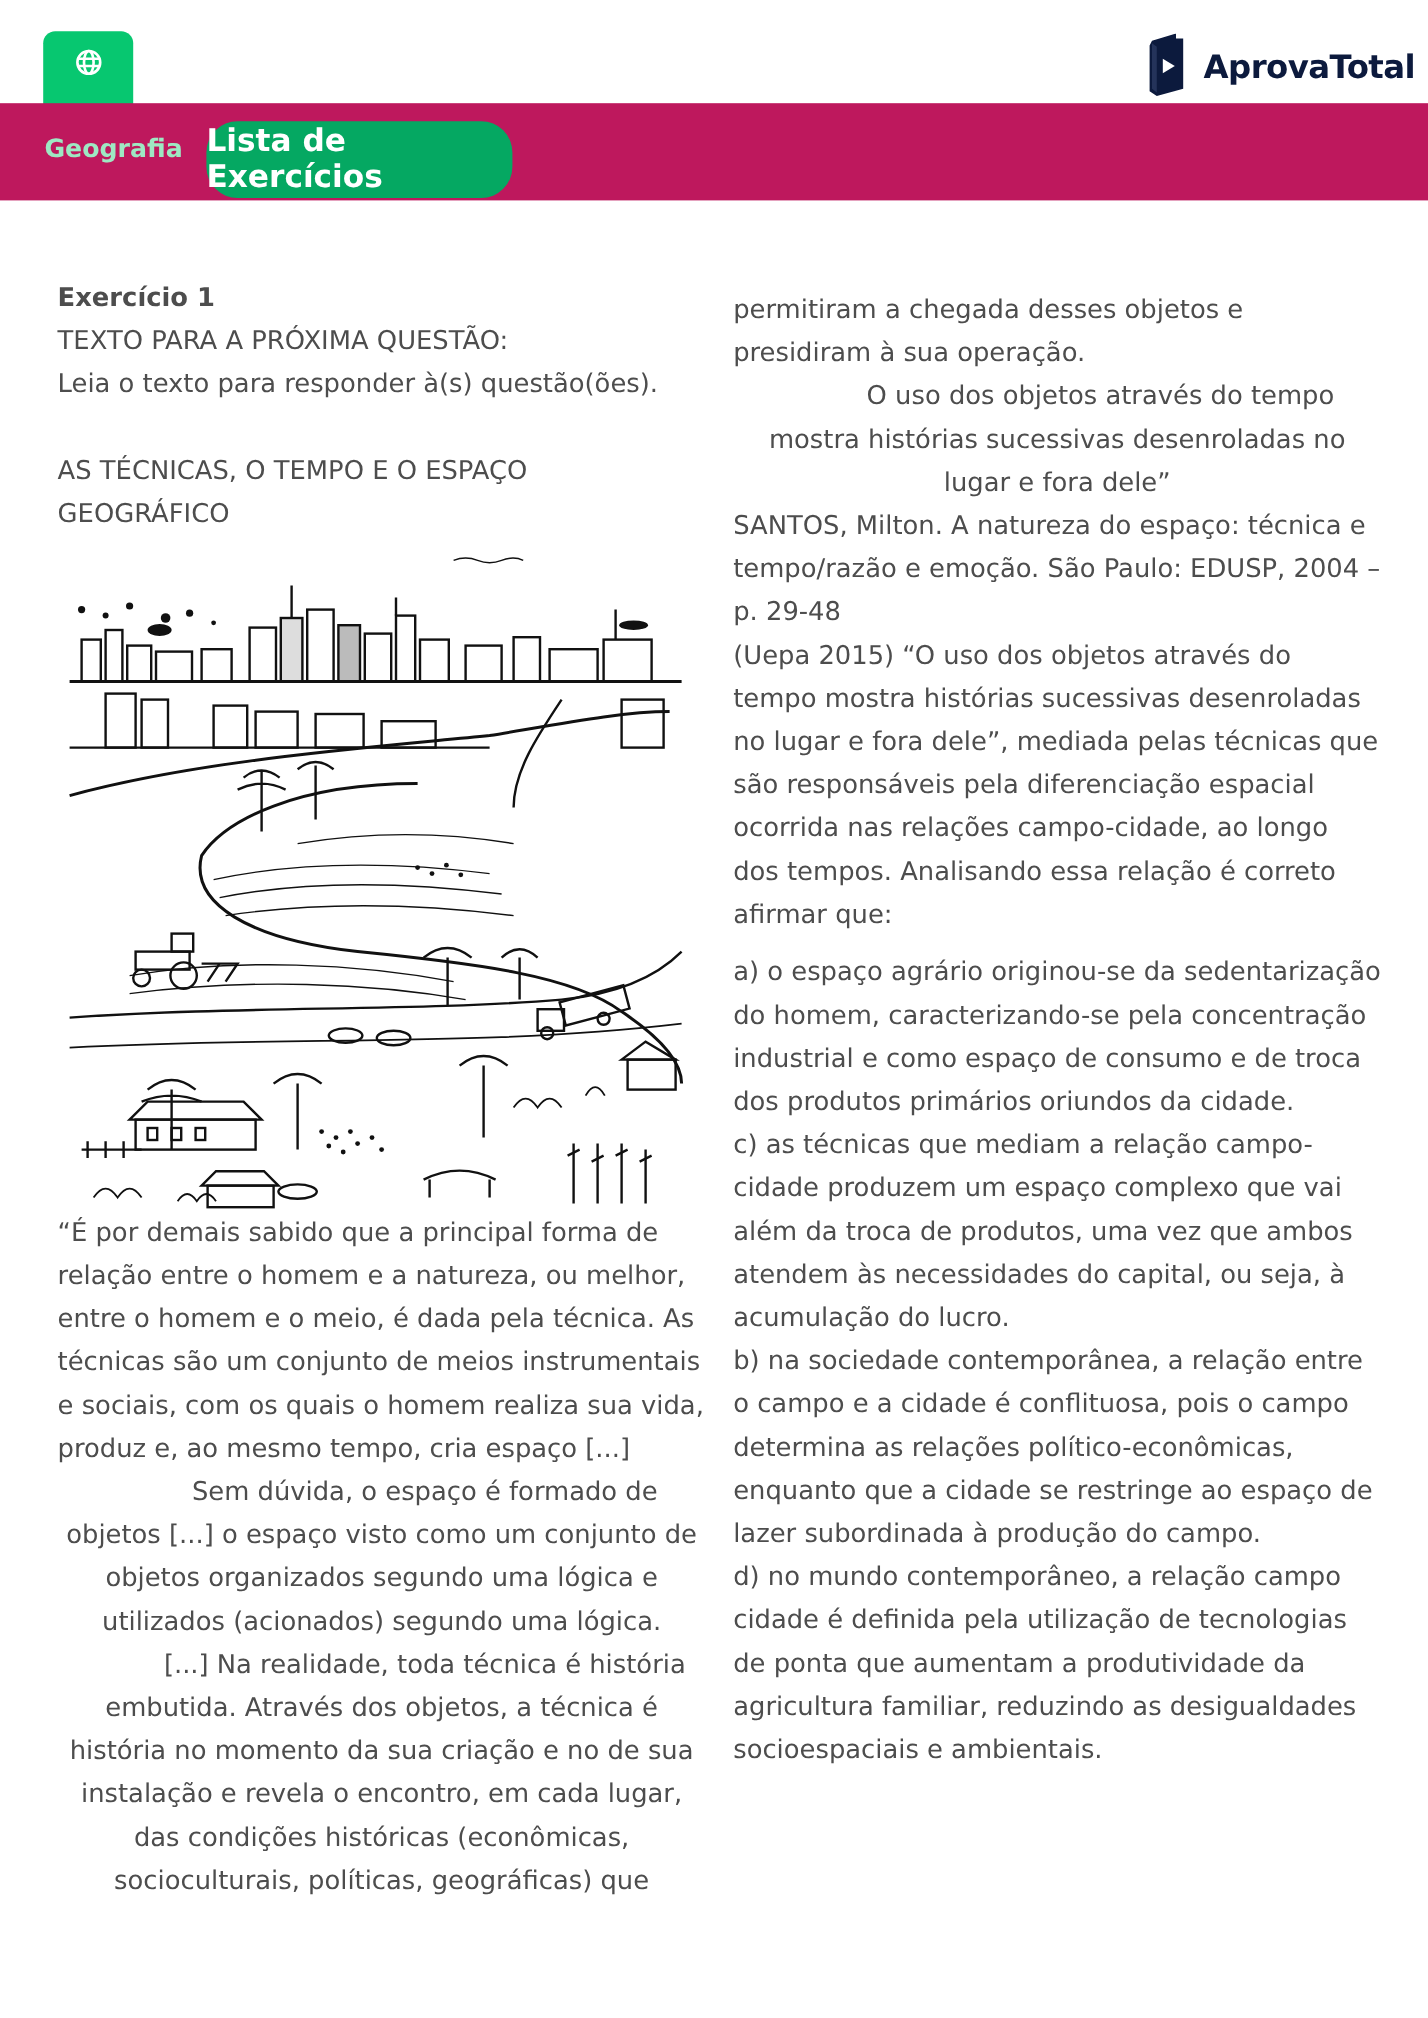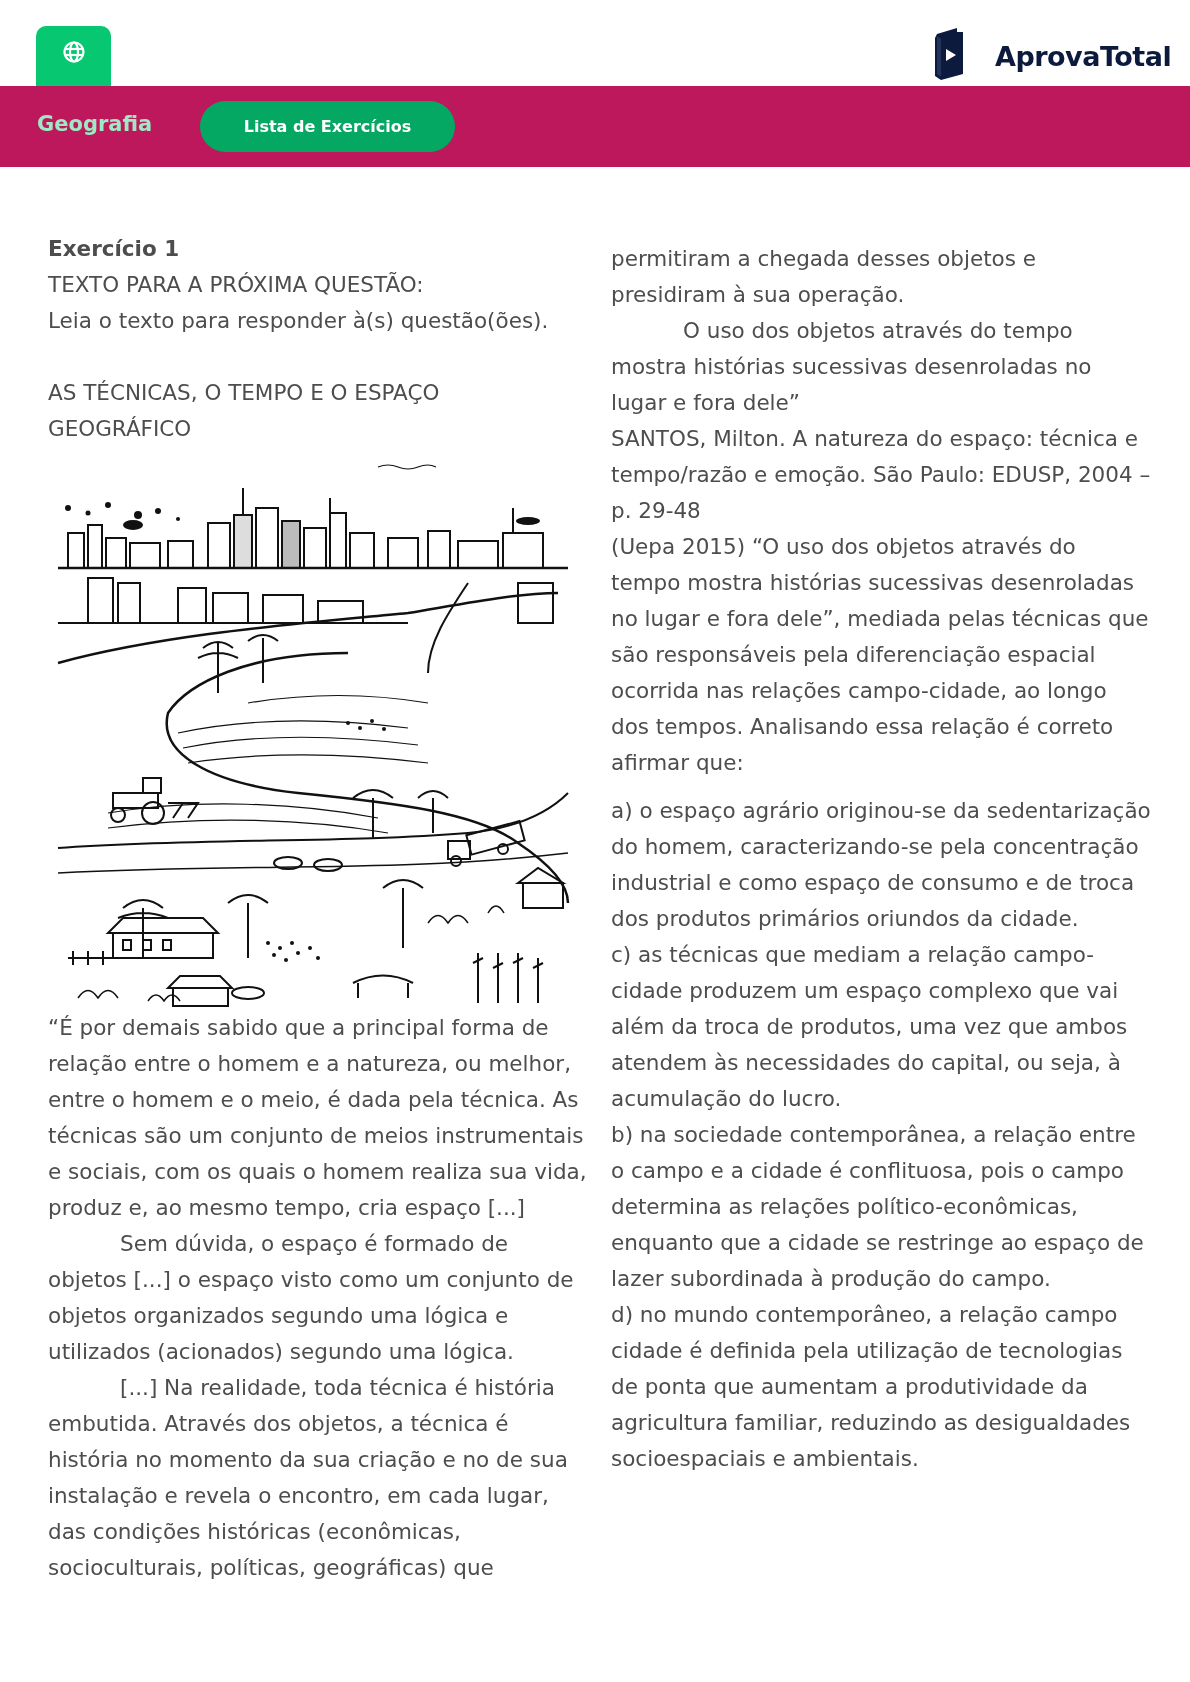--- a/index.html
+++ b/index.html
@@ -7,46 +7,46 @@
   body { font-family: "DejaVu Sans", sans-serif; color: #4a4a4a; position: relative; }
 
   .top-strip { position: absolute; left: 0; top: 0; width: 1190px; height: 86px; background: #ffffff; }
   .subject-tab {
     position: absolute; left: 36px; top: 26px; width: 75px; height: 62px;
     background: #07c770; border-radius: 10px 10px 0 0;
     display: flex; align-items: center; justify-content: center; padding-bottom: 6px;
   }
   .subject-tab svg { width: 24px; height: 24px; }
 
-  .logo { position: absolute; left: 931px; top: 30px; height: 52px; display: flex; align-items: center; gap: 28px; }
+  .logo { position: absolute; left: 954px; top: 30px; height: 52px; display: flex; align-items: center; gap: 13px; }
   .logo svg { width: 36px; height: 52px; }
   .logo-text { font-family: "DejaVu Sans", sans-serif; font-weight: bold; font-size: 27px; color: #0c1a3d; letter-spacing: -0.5px; }
   .logo-text .light { font-weight: bold; }
 
   .green-bar {
     position: absolute; left: 0; top: 86px; width: 1190px; height: 81px;
     background: #be185d;
   }
   .crumb-subject {
     position: absolute; left: 37px; top: 26px; font-size: 21px; font-weight: bold;
     color: #9ee8c3; font-family: "DejaVu Sans", sans-serif;
   }
   .crumb-pill {
-    position: absolute; left: 200px; top: 15px; height: 51px; width: 255px;
+    position: absolute; left: 172px; top: 15px; height: 64px; width: 255px;
     background: #05a862; border-radius: 26px;
     display: flex; align-items: center; justify-content: center;
-    font-size: 16px; font-weight: bold; color: #ffffff;
+    font-size: 26px; font-weight: bold; color: #ffffff;
   }
 
   .col { position: absolute; font-size: 21.5px; line-height: 36px; color: #4d4d4d; }
   .col-left { left: 48px; top: 213px; width: 540px; }
   .col-right { left: 611px; top: 213px; width: 540px; margin-top: 28px; }
   .col p { white-space: normal; }
   .bold { font-weight: bold; margin-top: 18px; }
-  .indent { text-indent: 72px; }
+  .indent { text-indent: 72px; text-align: center; }
   .gap { height: 36px; }
   .gap-small { height: 12px; }
 
   .illustration {
     width: 530px; height: 555px; margin-top: 6px; margin-bottom: 2px;
     background: #ffffff; position: relative; overflow: hidden;
   }
   .illustration svg { width: 100%; height: 100%; }
 </style>
 </head>

